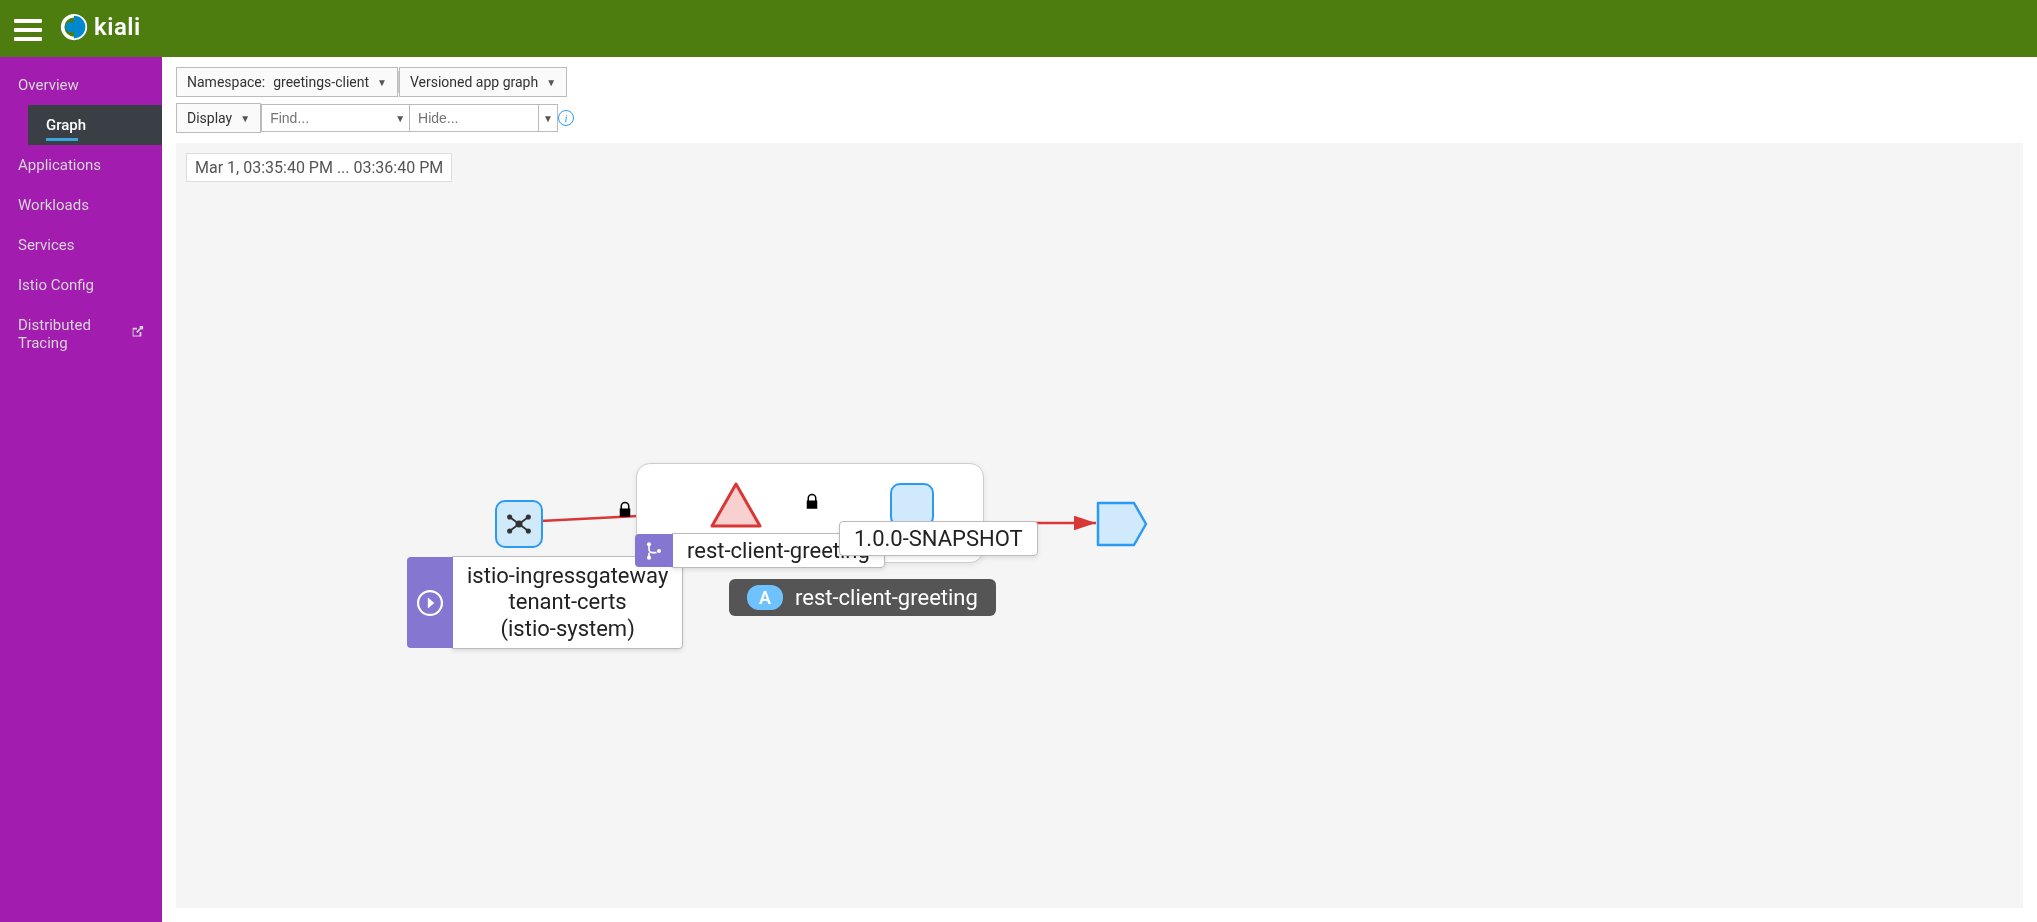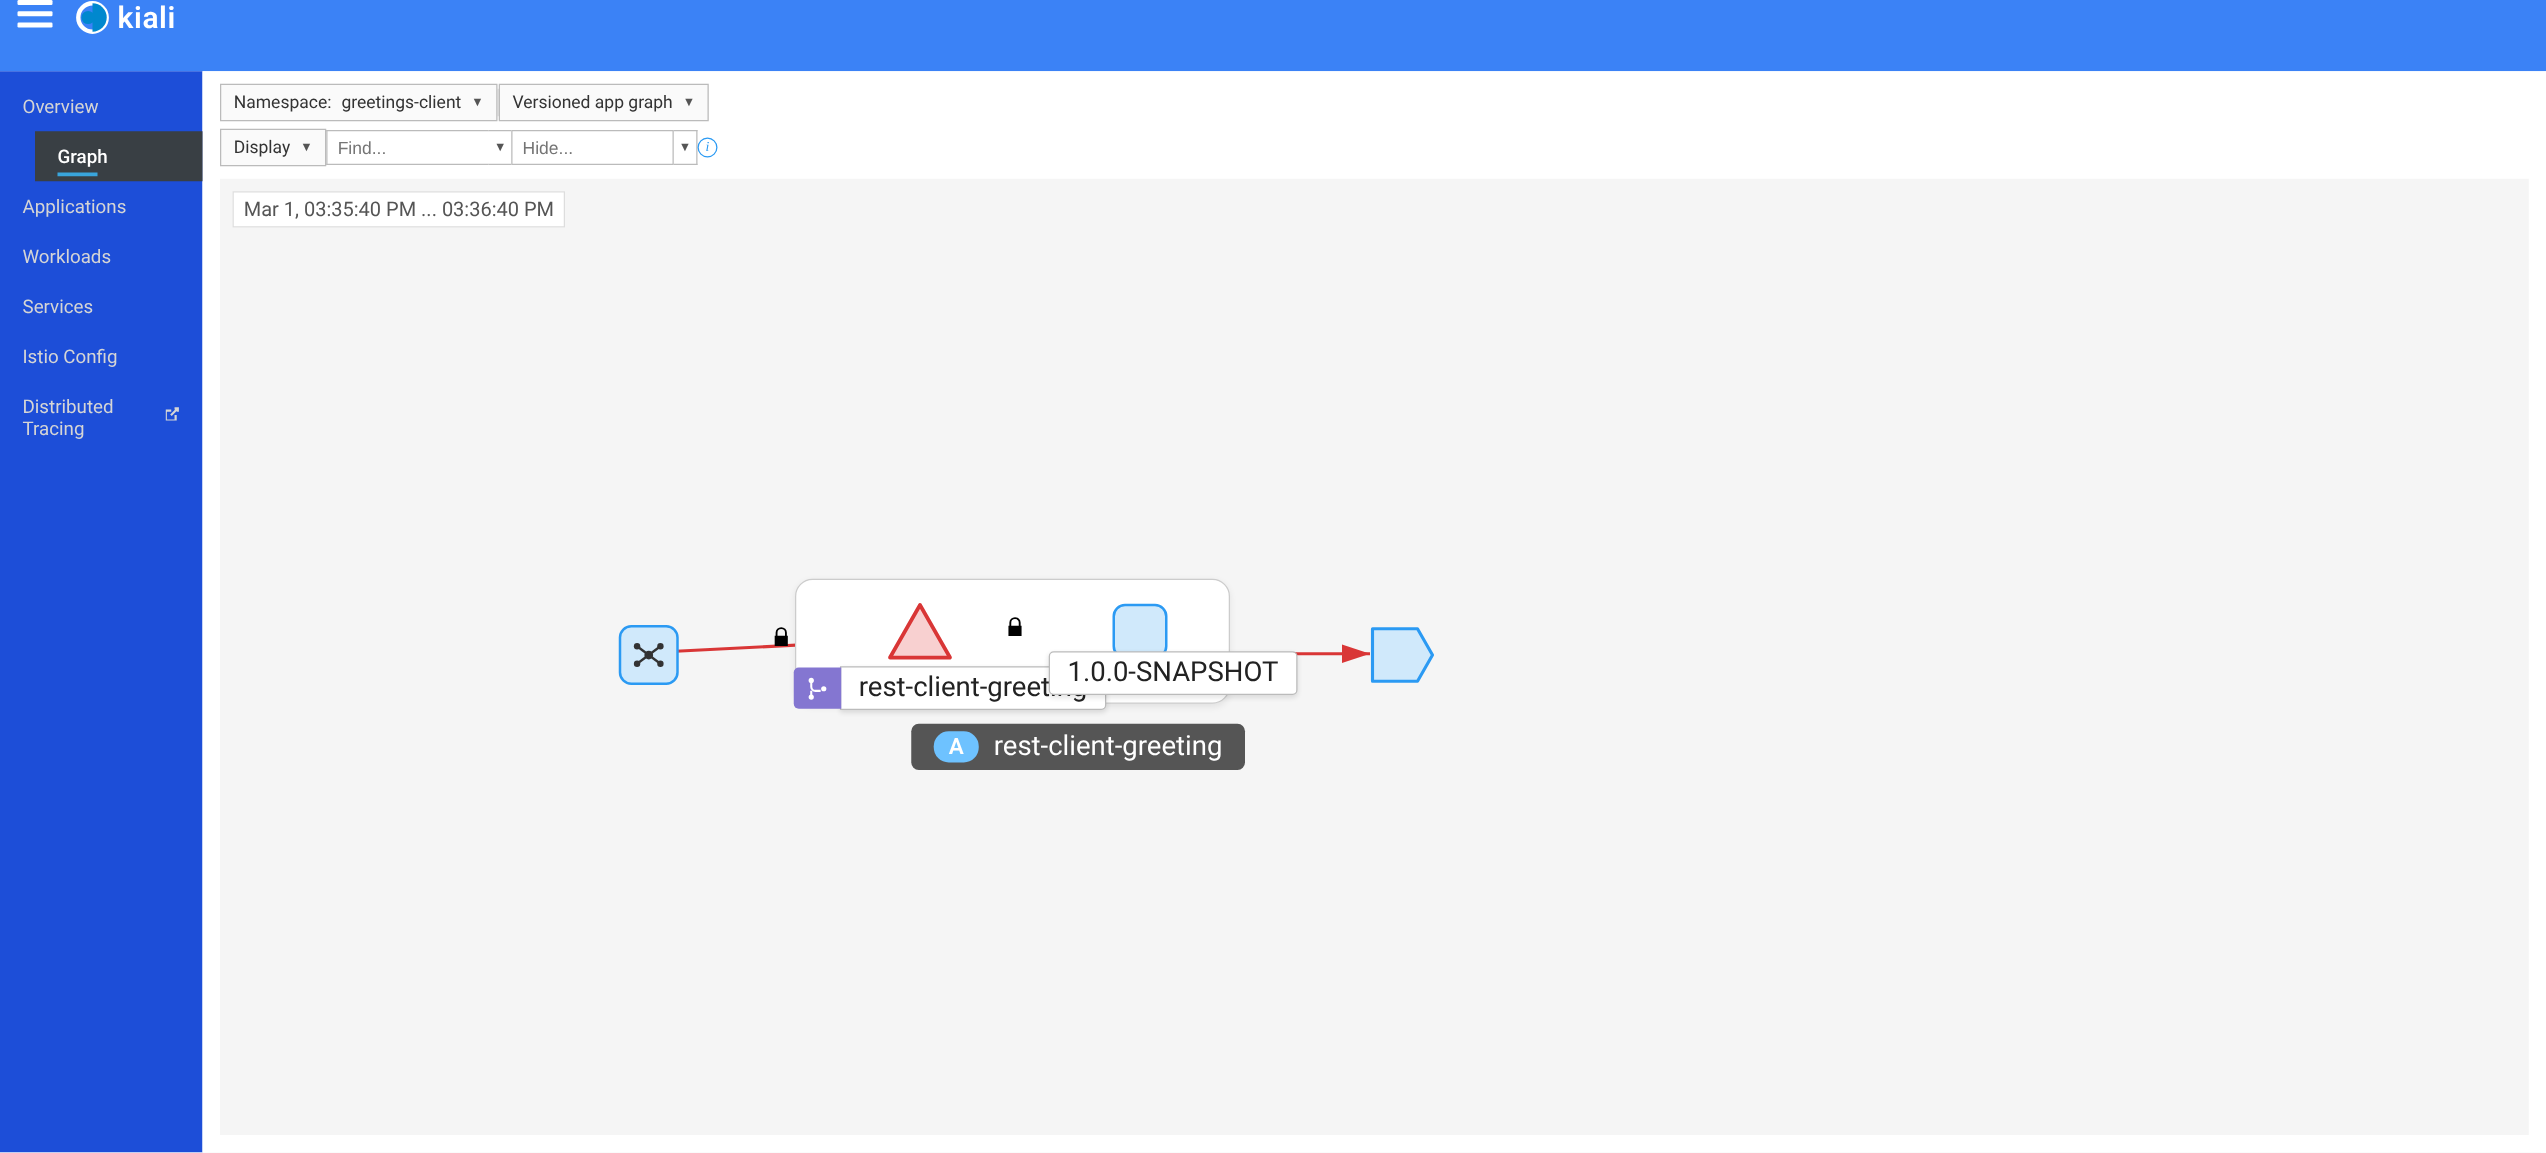--- a/index.html
+++ b/index.html
@@ -1,26 +1,26 @@
 <!DOCTYPE html>
 <html><head>
 <meta charset="utf-8">
 <style>
 * { box-sizing: border-box; margin: 0; padding: 0; }
 body { font-family: -apple-system, BlinkMacSystemFont, "Segoe UI", Roboto, Helvetica, Arial, sans-serif; background: #fff; color: #333; overflow: hidden; }
 
-.topbar { height: 57px; background: #3b82f6; display: flex; align-items: flex-start; padding: 0 14px; gap: 18px; }
+.topbar { height: 57px; background: #4d7c0f; display: flex; align-items: flex-end; padding: 16px 14px; gap: 18px; }
 .hamburger { width: 28px; height: 22px; display: flex; flex-direction: column; justify-content: space-between; cursor: pointer; }
 .hamburger span { display: block; height: 4px; background: #fff; border-radius: 1px; }
 .logo { display: flex; align-items: center; gap: 6px; }
 .logo-mark { width: 28px; height: 28px; position: relative; }
 .logo-text { color: #fff; font-size: 24px; font-weight: 600; letter-spacing: 0.5px; }
 
 .layout { display: flex; height: calc(100vh - 57px); }
-.sidebar { width: 162px; background: #1d4ed8; color: #ededed; padding-top: 8px; flex-shrink: 0; }
+.sidebar { width: 162px; background: #a21caf; color: #ededed; padding-top: 8px; flex-shrink: 0; }
 .nav-item { padding: 11px 18px; font-size: 15px; color: #d5d5d5; cursor: pointer; display: flex; align-items: center; gap: 6px; }
 .nav-item.active { background: #393f44; color: #fff; font-weight: 500; position: relative; margin-left: 28px; }
 .nav-item.active::after { content: ""; position: absolute; left: 18px; bottom: 4px; width: 32px; height: 3px; background: #39a5dc; }
 
 .main { flex: 1; background: #fff; display: flex; flex-direction: column; overflow: hidden; }
 .toolbar { padding: 10px 14px 0 14px; display: flex; flex-direction: column; gap: 6px; }
 .toolbar-row { display: flex; align-items: center; }
 .dropdown { border: 1px solid #bbb; background: #fafafa; padding: 6px 10px; font-size: 14px; display: flex; align-items: center; gap: 8px; cursor: pointer; }
 .dropdown .caret { font-size: 10px; color: #555; }
 .sep { width: 1px; height: 22px; background: #ccc; }
@@ -149,20 +149,33 @@
               <circle cx="20" cy="6" r="2.2" fill="#333"></circle>
               <circle cx="4" cy="18" r="2.2" fill="#333"></circle>
               <circle cx="20" cy="18" r="2.2" fill="#333"></circle>
               <line x1="12" y1="12" x2="4" y2="6" stroke="#333" stroke-width="1.6"></line>
               <line x1="12" y1="12" x2="20" y2="6" stroke="#333" stroke-width="1.6"></line>
               <line x1="12" y1="12" x2="4" y2="18" stroke="#333" stroke-width="1.6"></line>
               <line x1="12" y1="12" x2="20" y2="18" stroke="#333" stroke-width="1.6"></line>
             </svg>
           </div>
         </div>
+        <div class="node" style="left:276px; top:413px;">
+          <div class="node-label multi" style="position:relative;border-top-left-radius:0;border-bottom-left-radius:0;">
+            <div class="ingress-badge">
+              <svg width="26" height="26" viewBox="0 0 24 24" fill="#fff">
+                  <circle cx="12" cy="12" r="11" fill="none" stroke="#fff" stroke-width="2"></circle>
+                  <path d="M10 7l6 5-6 5V7z" fill="#fff"></path>
+                </svg>
+            </div>
+            <div>istio-ingressgateway</div>
+            <div>tenant-certs</div>
+            <div>(istio-system)</div>
+          </div>
+        </div>
 
         <div class="group-box" style="left:460px; top:320px; width:348px; height:100px;"></div>
 
         <div class="node" style="left:530px; top:337px;">
           <svg width="60" height="52" viewBox="0 0 60 52">
             <polygon points="30,4 54,46 6,46" fill="#f8d0d0" stroke="#d93636" stroke-width="3" stroke-linejoin="round"></polygon>
           </svg>
         </div>
         <div class="node" style="left:496px; top:390px;">
           <div class="node-label" style="position:relative;border-top-left-radius:0;border-bottom-left-radius:0;padding:4px 14px;">

